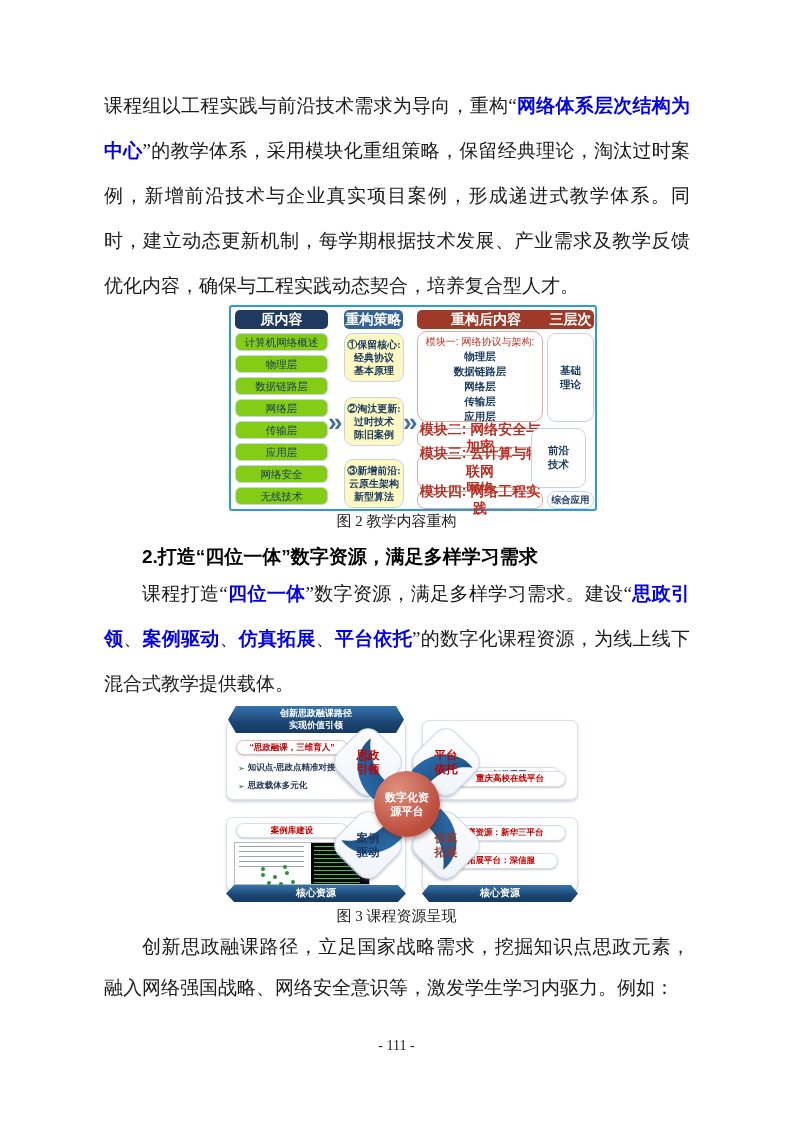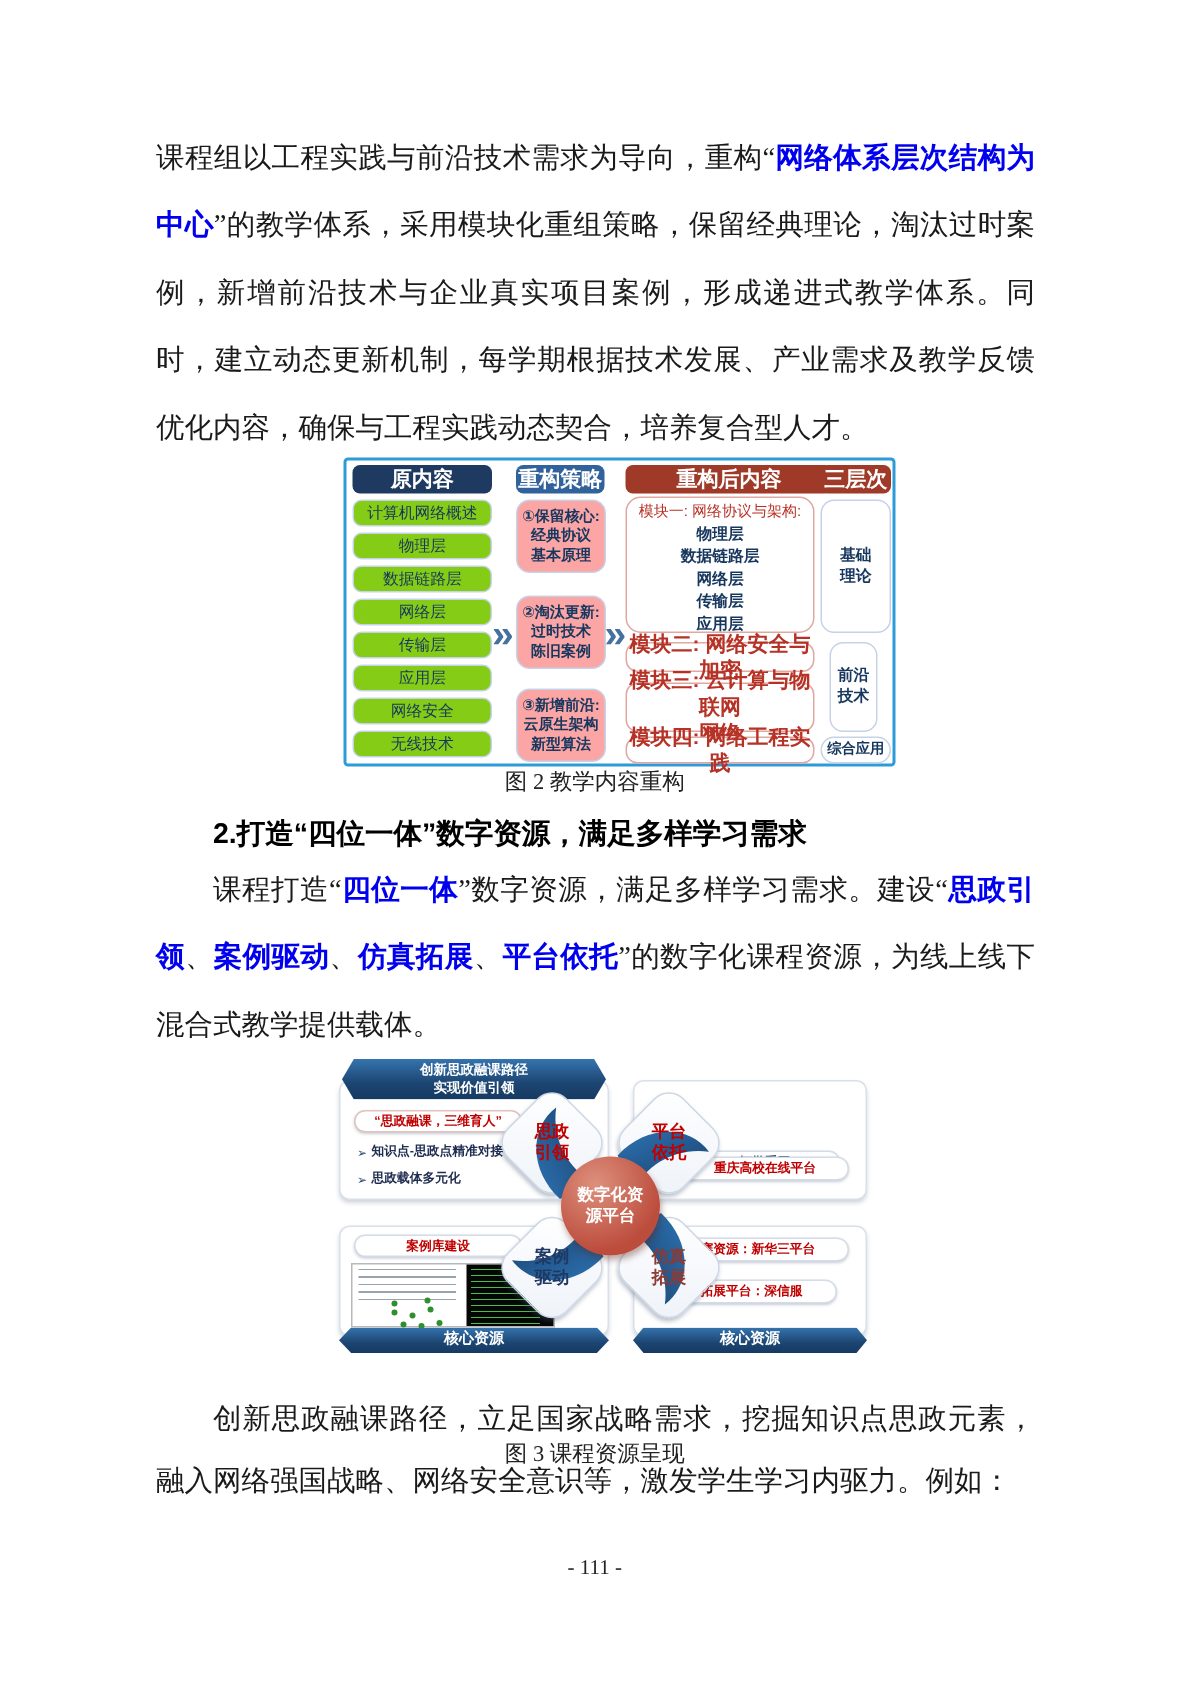--- a/index.html
+++ b/index.html
@@ -21,23 +21,23 @@
   
   .fig2{position:absolute;left:229px;top:305px;width:368px;height:206px;background:#fff;
         border:2px solid #2e9bd9;border-radius:3px;box-sizing:border-box;
         font-family:"Liberation Sans","DejaVu Sans",sans-serif;}
   .fig2 *{box-sizing:border-box;}
   .f2-head{position:absolute;height:19px;border-radius:5px;color:#fff;font-weight:bold;
            font-size:14px;display:flex;align-items:center;justify-content:center;}
   .f2-item{position:absolute;background:#84cc16;border:1px solid #c5d3e8;border-radius:6px;
            color:#17375e;font-weight:normal;font-size:10.5px;display:flex;align-items:center;
            justify-content:center;text-align:center;line-height:1.15;}
-  .f2-strat{position:absolute;background:#fca5a5;border:1px solid #c5d3e8;border-radius:9px;
+  .f2-strat{position:absolute;background:#fef9c3;border:1px solid #c5d3e8;border-radius:9px;
             color:#17375e;font-weight:bold;font-size:10px;display:flex;align-items:center;
-            justify-content:center;text-align:center;line-height:1.3;}
+            justify-content:center;text-align:center;line-height:1.3;font-family:Liberation Serif, serif;}
   .f2-mod{position:absolute;background:#fff;border:1px solid #e0a8a0;border-radius:8px;
           color:#b73226;font-weight:bold;font-size:14px;display:flex;align-items:center;
           justify-content:center;text-align:center;line-height:1.25;}
   .f2-mod1{position:absolute;background:#fff;border:1px solid #e0a8a0;border-radius:10px;
            text-align:center;padding-top:3px;}
   .f2-mod1-title{color:#b73226;font-weight:normal;font-size:10px;line-height:14px;}
   .f2-layer{color:#17375e;font-weight:bold;font-size:10.5px;line-height:15px;}
   .f2-level{position:absolute;background:#fff;border:1px solid #c5d3e8;border-radius:9px;
             color:#17375e;font-weight:bold;font-size:10.5px;display:flex;align-items:center;
             justify-content:center;text-align:center;line-height:1.3;}
@@ -130,21 +130,21 @@
       <div class="f2-layer">传输层</div>
       <div class="f2-layer">应用层</div>
     </div>
     <div class="f2-mod" style="left:186px;top:121px;width:126px;height:20px;">模块二: 网络安全与加密</div>
     <div class="f2-mod ml" style="left:186px;top:148px;width:126px;height:33px;">模块三: 云计算与物联网
 网络</div>
     <div class="f2-mod" style="left:186px;top:184px;width:126px;height:18px;">模块四: 网络工程实践</div>
 
     <div class="f2-level ml" style="left:316px;top:26px;width:47px;height:89px;">基础
 理论</div>
-    <div class="f2-level ml" style="left:322px;top:121px;width:32px;height:60px;">前沿
+    <div class="f2-level ml" style="left:300px;top:121px;width:55px;height:60px;">前沿
 技术</div>
     <div class="f2-level" style="left:316px;top:184px;width:47px;height:18px;font-size:9.5px;">综合应用</div>
   </div>
   <div class="caption" style="top:512px;">图 2 教学内容重构</div>
 
   <div class="heading" style="top:537px;">2.打造“四位一体”数字资源，满足多样学习需求</div>
 
   <div class="para indent" style="top:571px;"><span>课程打造“</span><span class="blue-bold">四位一体</span><span>”数字资源，满足多样学习需求。建设“</span><span class="blue-bold">思政引领</span><span>、</span><span class="blue-bold">案例驱动</span><span>、</span><span class="blue-bold">仿真拓展</span><span>、</span><span class="blue-bold">平台依托</span><span>”的数字化课程资源，为线上线下混合式教学提供载体。</span></div>
 
   <div class="fig3">
@@ -206,18 +206,18 @@
 
     <div class="petal-label ml" style="left:116px;top:45px;color:#c00000;">思政
 引领</div>
     <div class="petal-label ml" style="left:194px;top:45px;color:#c00000;">平台
 依托</div>
     <div class="petal-label ml" style="left:116px;top:128px;color:#1f3864;">案例
 驱动</div>
     <div class="petal-label ml" style="left:194px;top:128px;color:#8b3a34;">仿真
 拓展</div>
   </div>
-  <div class="caption" style="top:960px;">图 3 课程资源呈现</div>
+  <div class="caption" style="top:907px;">图 3 课程资源呈现</div>
 
   <div class="para indent" style="top:926px;line-height:41px;"><span>创新思政融课路径，立足国家战略需求，挖掘知识点思政元素，融入网络强国战略、网络安全意识等，激发学生学习内驱力。例如：</span></div>
 
   <div class="page-number" style="top:1038px;">- 111 -</div>
 </div>
 
 </body></html>

